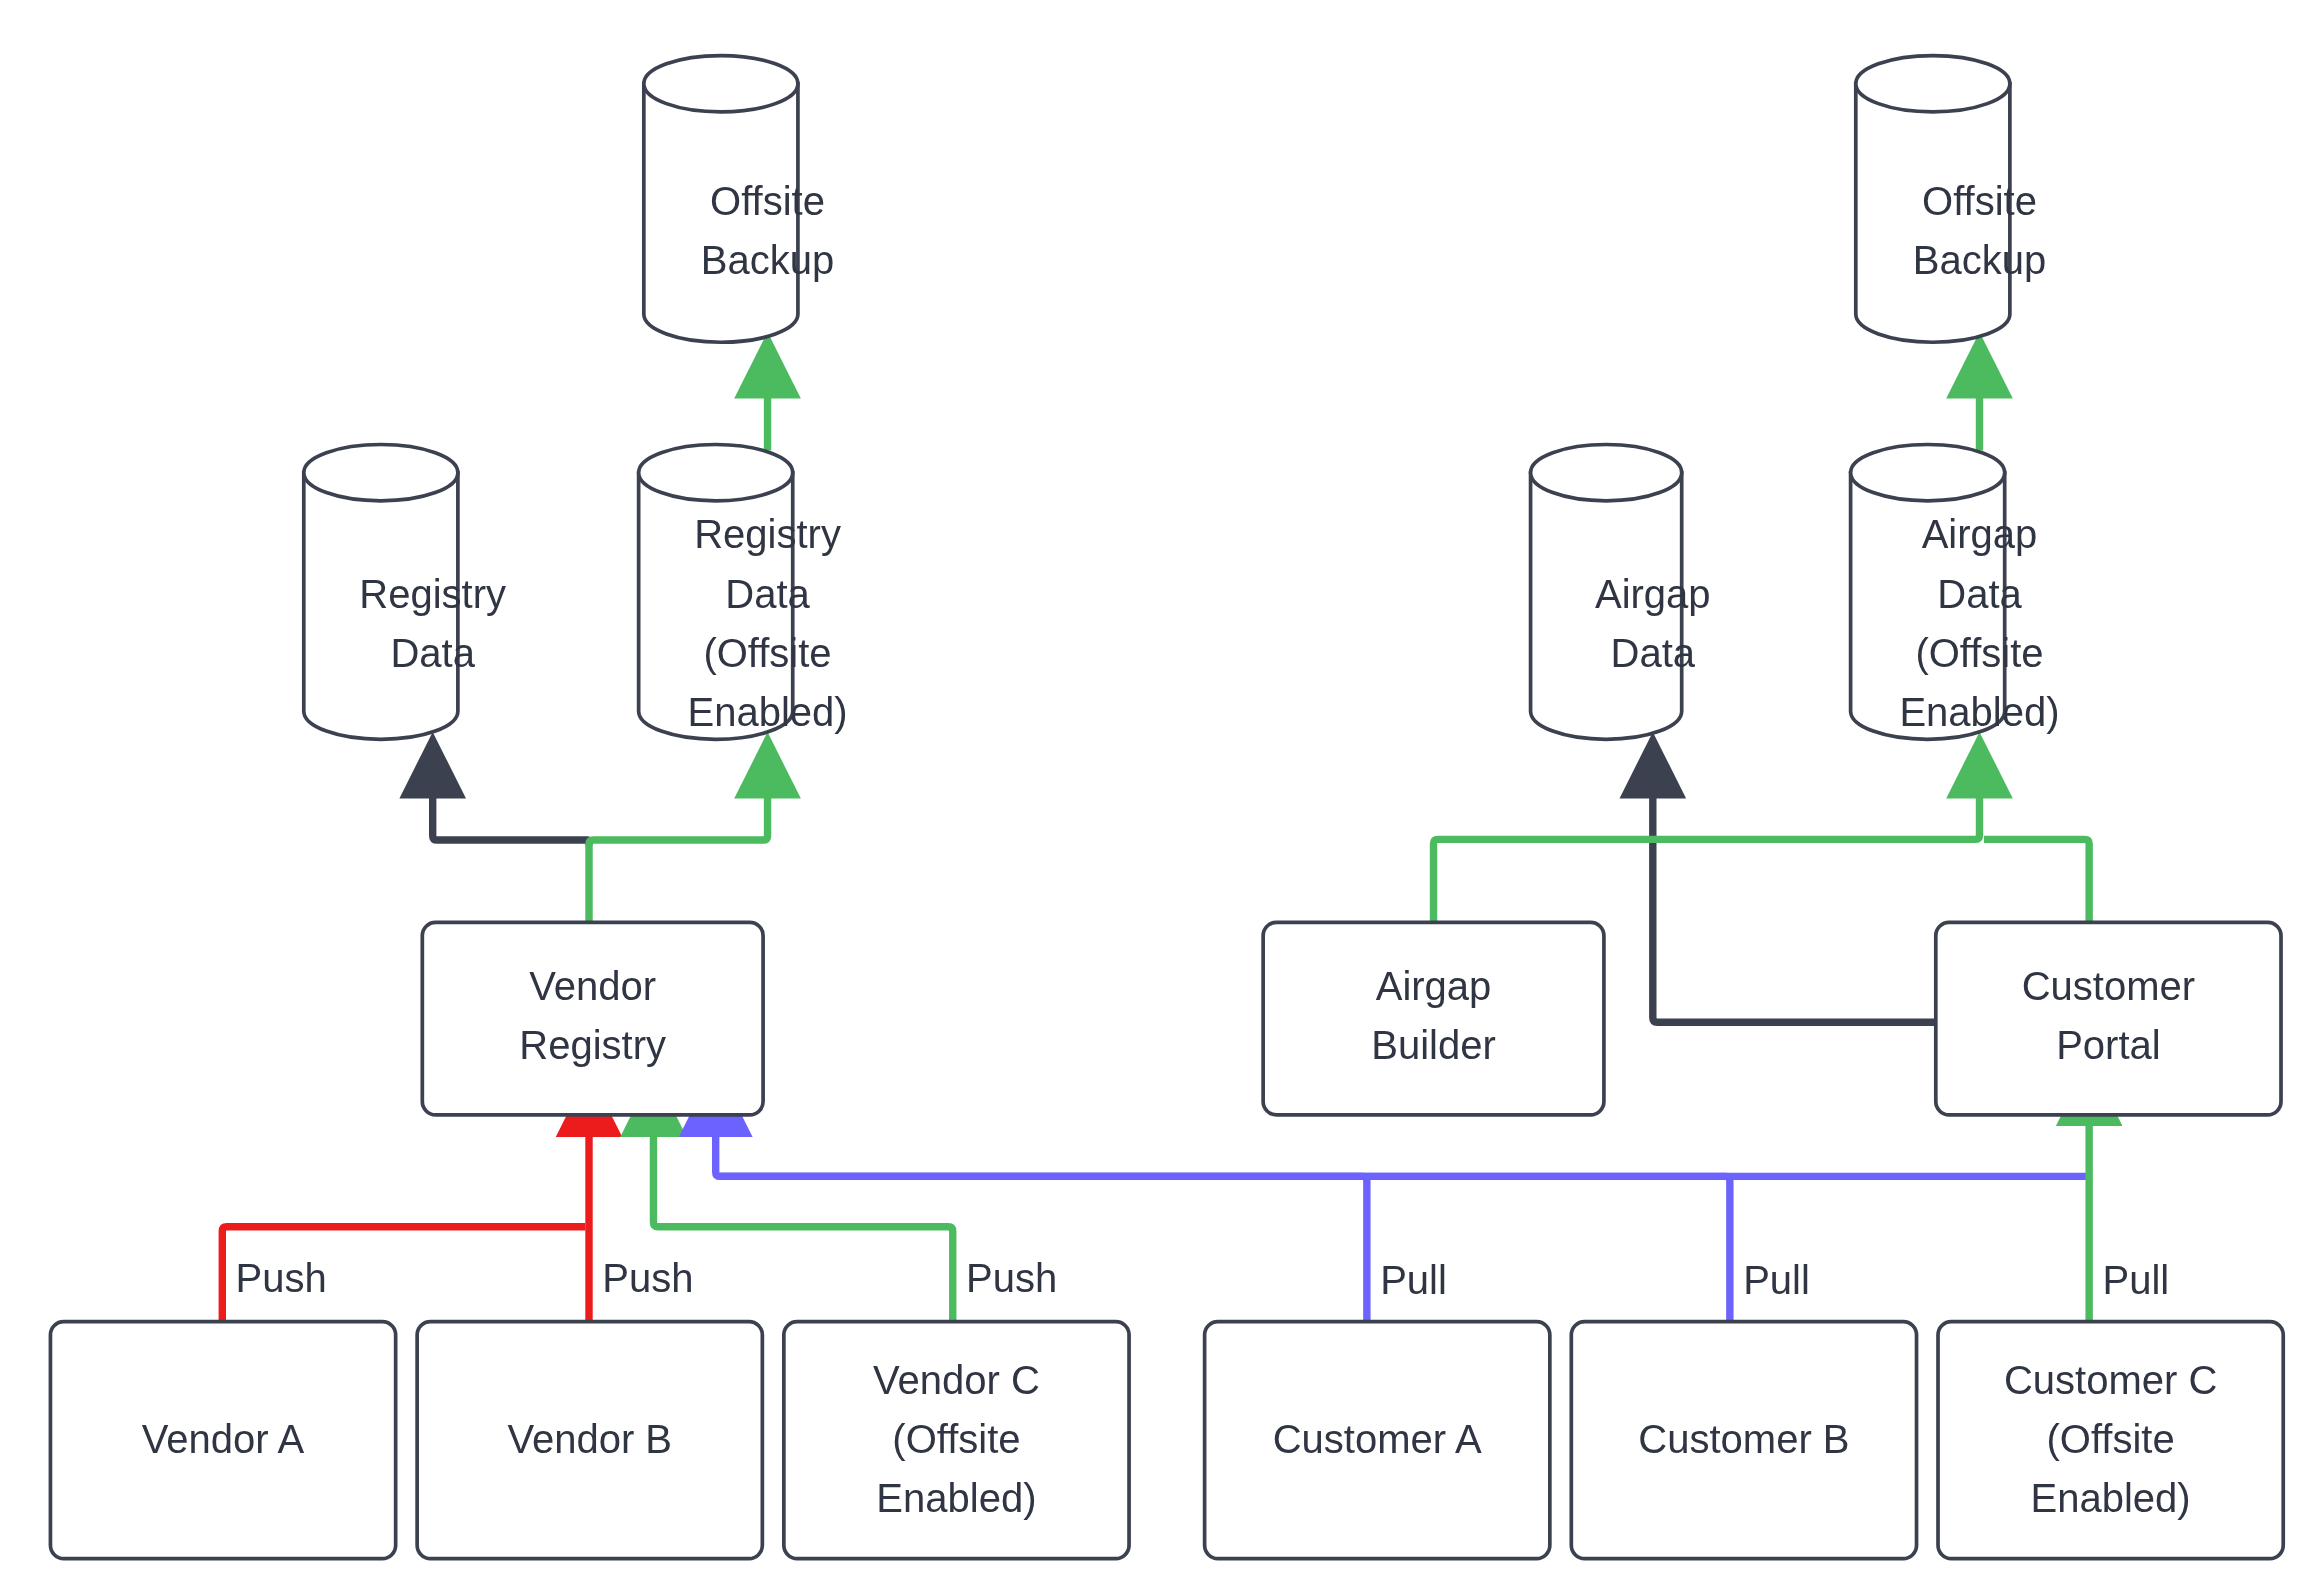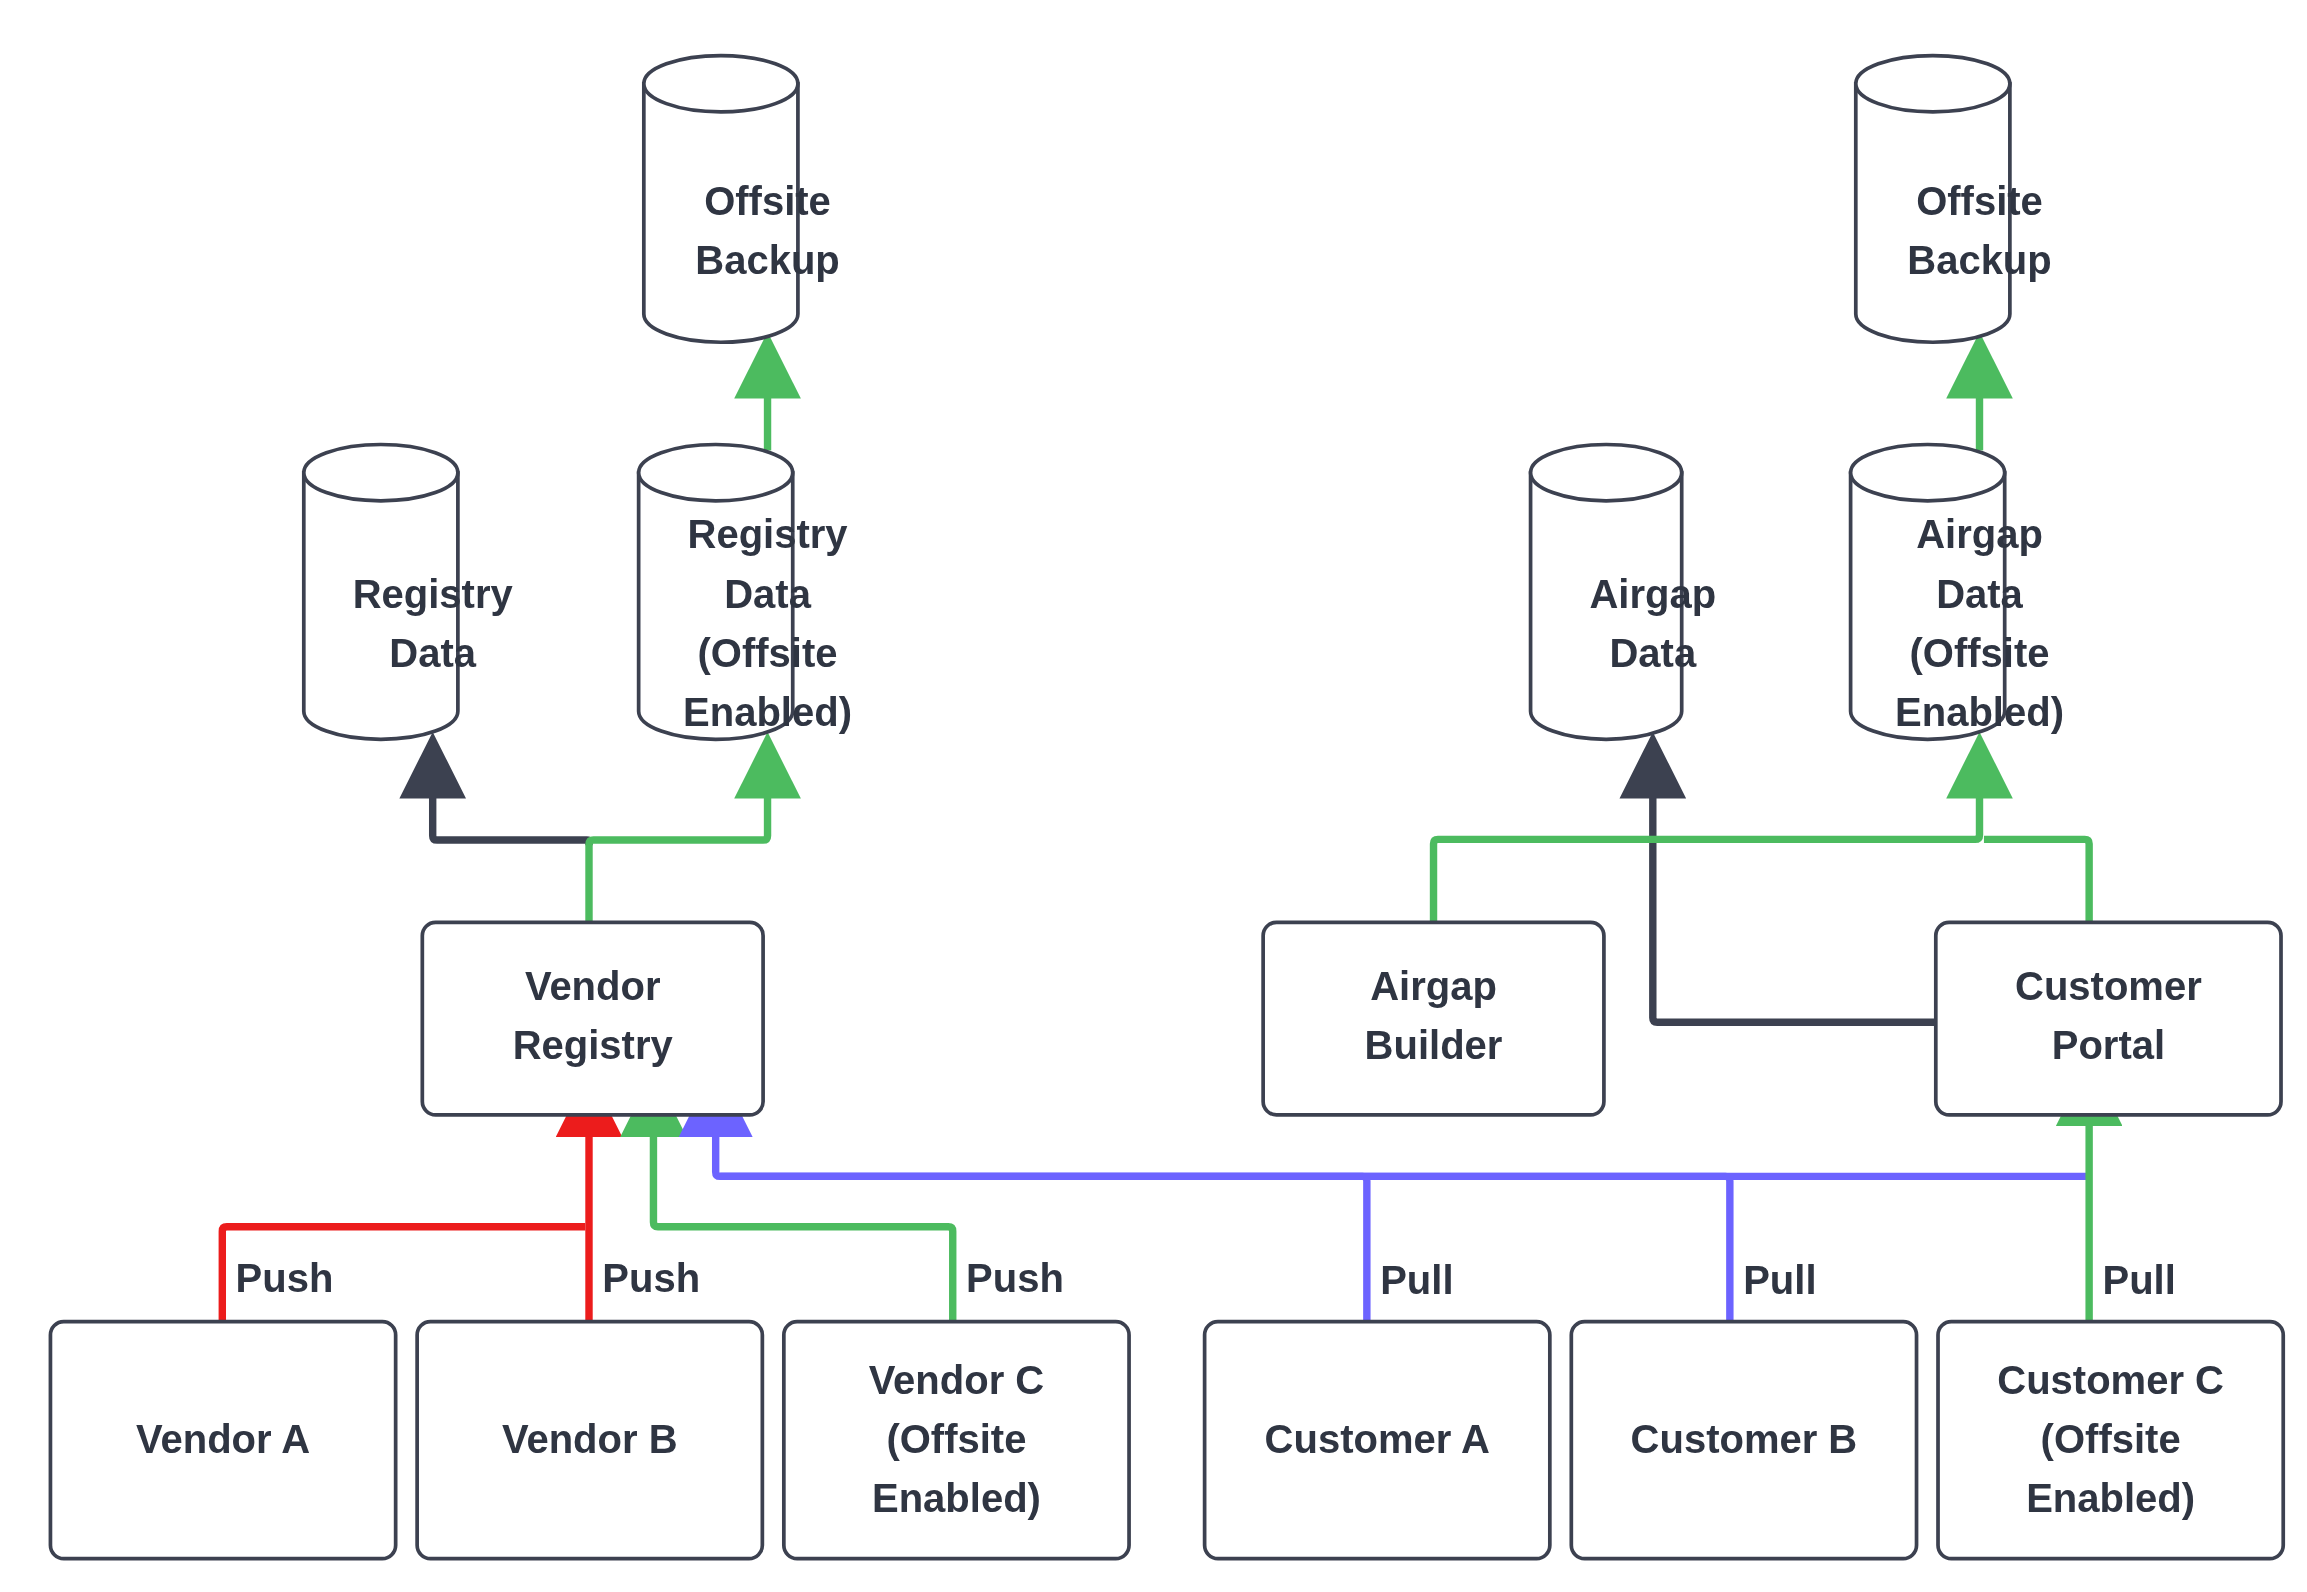--- a/index.html
+++ b/index.html
@@ -12,21 +12,20 @@
     width: 2307px;
     height: 1592px;
     overflow: hidden;
     font-family: "Liberation Sans", sans-serif;
   }
   #diagram-root {
     position: relative;
     width: 2307px;
     height: 1592px;
     background: #ffffff;
-    font-weight: bold;
   }
   svg.diagram-canvas {
     display: block;
     width: 2307px;
     height: 1592px;
   }
   .node-shape {
     fill: #ffffff;
     stroke: #3c4150;
     stroke-width: 5;

